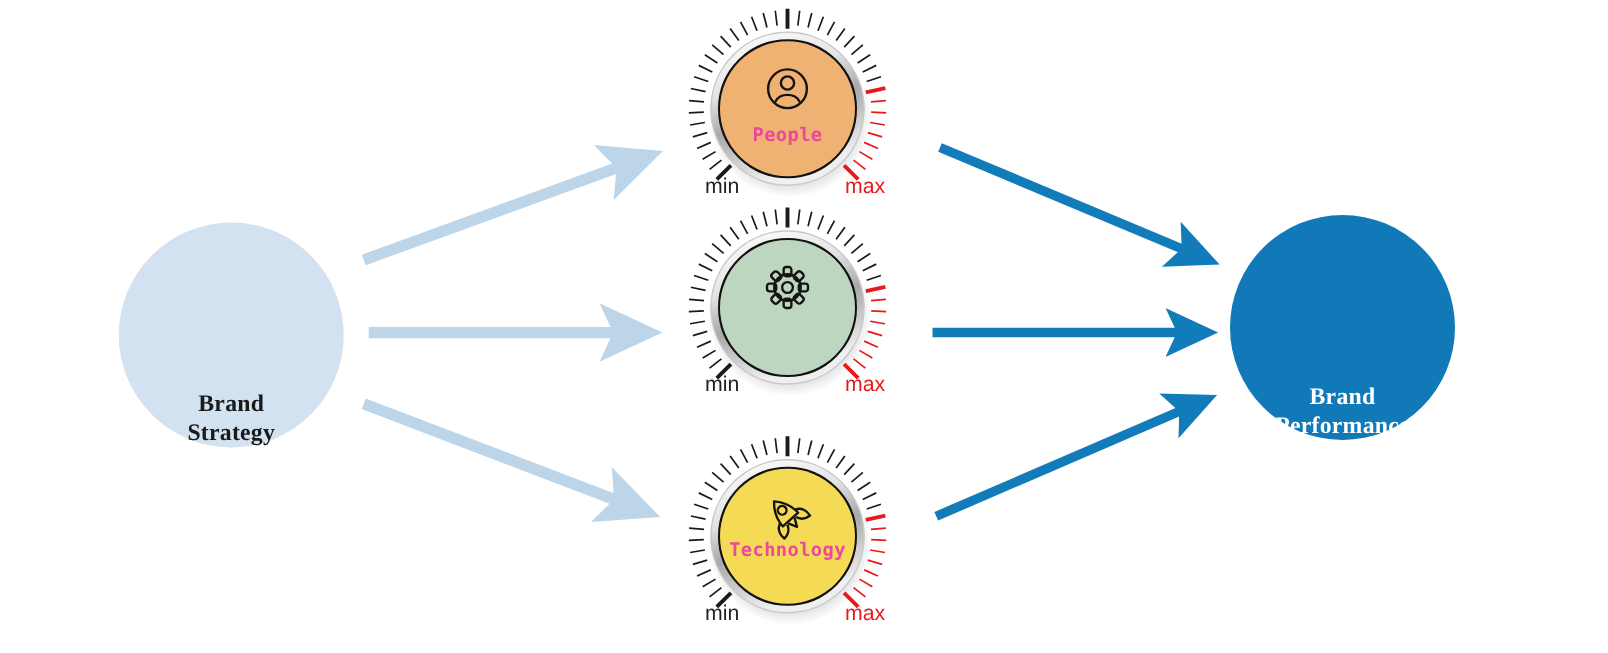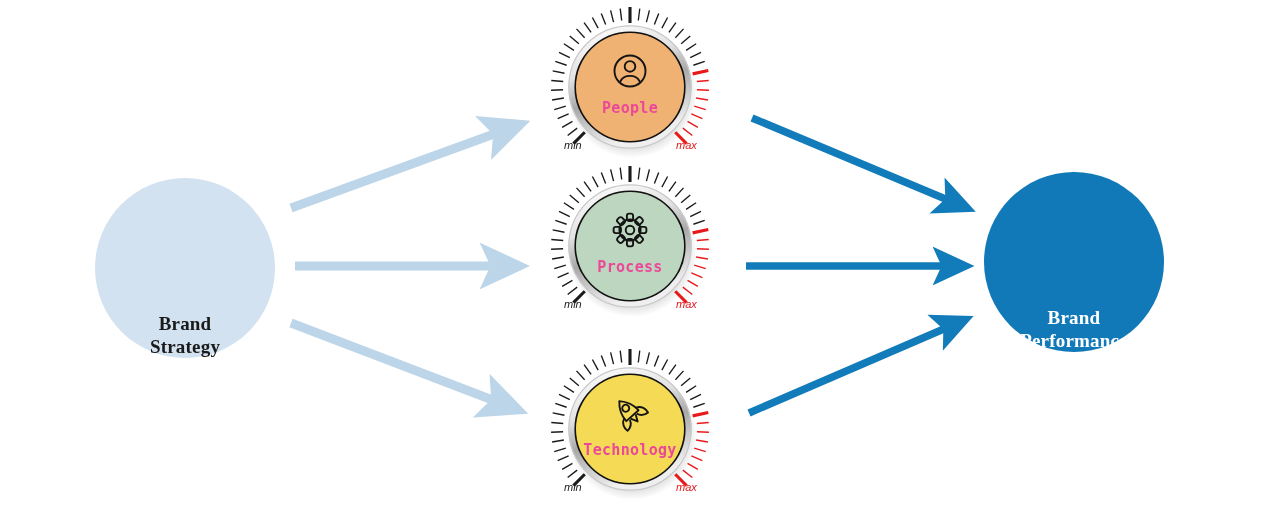--- a/index.html
+++ b/index.html
@@ -13,21 +13,21 @@
        font-size:19px;color:#1a1a1a;letter-spacing:.2px;}
   #brand-performance{left:984px;top:172px;width:180px;height:180px;background:#1179b8;}
   #brand-performance .lbl{font-family:"Liberation Serif",serif;font-weight:bold;
        font-size:19px;color:#ffffff;letter-spacing:.2px;}
   .gauge{position:absolute;width:178px;height:178px;}
   .gauge svg{position:absolute;left:0;top:0;}
   .gauge-label{position:absolute;width:178px;text-align:center;
        font-family:"DejaVu Sans Mono",monospace;font-weight:bold;font-size:15px;
        color:#ec4899;letter-spacing:.3px;}
   .gauge-minmax{position:absolute;font-family:"Liberation Sans",sans-serif;
-       font-size:11px;font-weight:normal;font-style:italic;}
+       font-size:17px;font-weight:normal;}
   .g-min{color:#222222;}
   .g-max{color:#e8191b;}
   #gauge-people{left:541px;top:-2px;}
   #gauge-process{left:541px;top:157px;}
   #gauge-technology{left:541px;top:340px;}
   .arrow-layer{position:absolute;left:0;top:0;width:1286px;height:522px;}
 </style>
 </head>
 <body>
 
@@ -207,21 +207,20 @@
           <rect x="-3.1" y="-16.4" width="6.2" height="7.4" rx="2.1" fill="none" stroke="#141414" stroke-width="1.9" transform="rotate(90)"></rect>
           <rect x="-3.1" y="-16.4" width="6.2" height="7.4" rx="2.1" fill="none" stroke="#141414" stroke-width="1.9" transform="rotate(135)"></rect>
           <rect x="-3.1" y="-16.4" width="6.2" height="7.4" rx="2.1" fill="none" stroke="#141414" stroke-width="1.9" transform="rotate(180)"></rect>
           <rect x="-3.1" y="-16.4" width="6.2" height="7.4" rx="2.1" fill="none" stroke="#141414" stroke-width="1.9" transform="rotate(225)"></rect>
           <rect x="-3.1" y="-16.4" width="6.2" height="7.4" rx="2.1" fill="none" stroke="#141414" stroke-width="1.9" transform="rotate(270)"></rect>
           <rect x="-3.1" y="-16.4" width="6.2" height="7.4" rx="2.1" fill="none" stroke="#141414" stroke-width="1.9" transform="rotate(315)"></rect>
           <circle cx="0" cy="0" r="10.6" fill="none" stroke="#141414" stroke-width="1.9"></circle>
           <circle cx="0" cy="0" r="4.3" fill="none" stroke="#141414" stroke-width="1.9"></circle>
         </g>
       </svg>
-      <div class="gauge-label" style="top: 101px;">Process</div>
       <div class="gauge-minmax g-min" style="left: 23px; top: 141px;">min</div>
       <div class="gauge-minmax g-max" style="left: 135px; top: 141px;">max</div>
     </div>
   <div class="gauge" id="gauge-technology">
       <svg width="178" height="178" viewBox="0 0 178 178">
         <defs>
           <radialGradient id="shw-technology" cx="50%" cy="50%" r="50%">
             <stop offset="55%" stop-color="#6d6d6d" stop-opacity="0.55"></stop>
             <stop offset="100%" stop-color="#6d6d6d" stop-opacity="0"></stop>
           </radialGradient>
@@ -281,21 +280,21 @@
         <g transform="translate(89,73)">
           <g transform="rotate(-42)">
             <path d="M0,-16 C6.2,-9.6 8.2,-2.4 8.2,3.6 L-8.2,3.6 C-8.2,-2.4 -6.2,-9.6 0,-16 Z" fill="none" stroke="#141414" stroke-width="1.9" stroke-linejoin="round"></path>
             <circle cx="0" cy="-6.4" r="3.5" fill="none" stroke="#141414" stroke-width="1.9"></circle>
             <path d="M-8.2,0.2 C-13.4,2.2 -14.6,7.6 -13.8,11.6 C-10.2,11.4 -6.2,9.6 -4.6,5.0" fill="none" stroke="#141414" stroke-width="1.9" stroke-linejoin="round"></path>
             <path d="M8.2,0.2 C13.4,2.2 14.6,7.6 13.8,11.6 C10.2,11.4 6.2,9.6 4.6,5.0" fill="none" stroke="#141414" stroke-width="1.9" stroke-linejoin="round"></path>
             <path d="M-3.4,4.6 L0,11.4 L3.4,4.6" fill="none" stroke="#141414" stroke-width="1.9" stroke-linejoin="round"></path>
           </g>
         </g>
       </svg>
-      <div class="gauge-label" style="top: 101px;">Technology</div>
+      <div class="gauge-label" style="top: 91px;">Technology</div>
       <div class="gauge-minmax g-min" style="left: 23px; top: 141px;">min</div>
       <div class="gauge-minmax g-max" style="left: 135px; top: 141px;">max</div>
     </div>
 
   <div id="brand-performance" class="node-circle">
     <div class="lbl">
       <span>Brand</span><br>
       <span>Performance</span>
     </div>
   </div>

